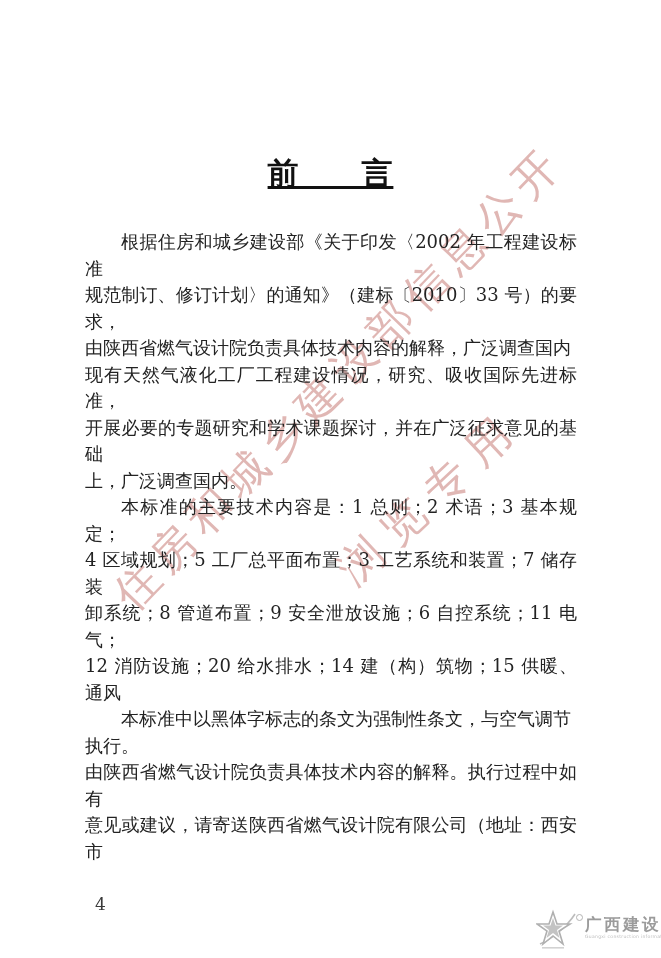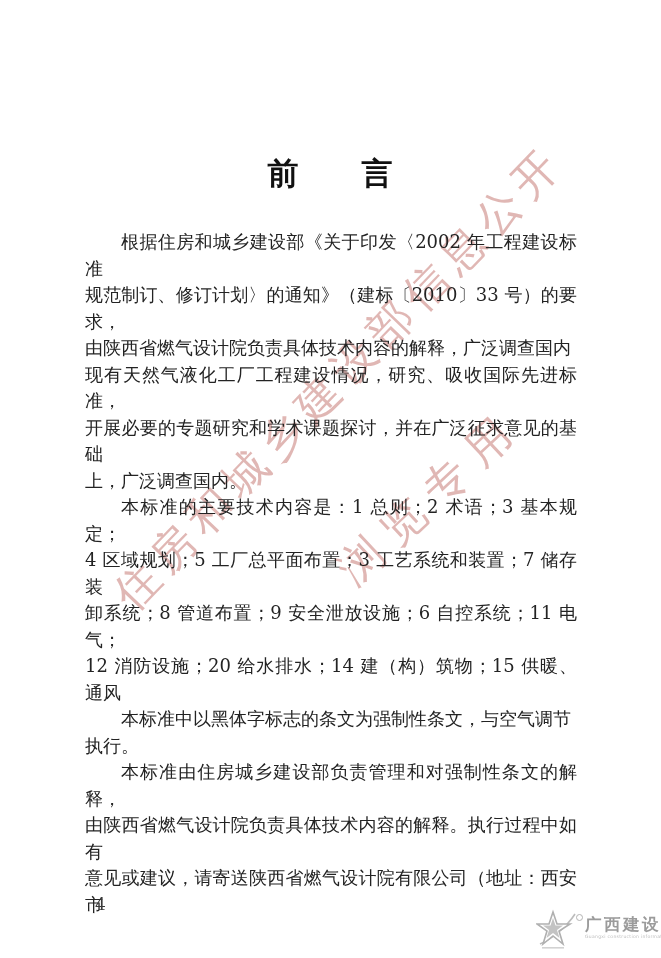--- a/index.html
+++ b/index.html
@@ -13,21 +13,21 @@
   .watermark {
     position:absolute; z-index:1; white-space:nowrap; pointer-events:none;
     color:#c87d78; opacity:0.55; font-size:44px; font-weight:400;
   }
   .wm-1 { left:339px; top:378px; transform:translate(-50%,-50%) rotate(-46deg); letter-spacing:8px; }
   .wm-2 { left:430px; top:497px; transform:translate(-50%,-50%) rotate(-43deg); letter-spacing:14px; }
   
   .doc-title {
     position:absolute; z-index:2; left:0; right:0; top:153px;
     text-align:center; font-size:31px; font-weight:bold; color:#111;
-    word-spacing:50px; letter-spacing:1px;
+    word-spacing:50px; letter-spacing:1px;text-decoration:underline;
   }
   
   .content {
     position:absolute; z-index:2; left:85px; top:229px; width:492px;
     font-size:18px; line-height:26.5px; text-align:justify;
   }
   .line { min-height:26.5px; }
   .line.indent { text-indent:36px; }
   
   .page-number {
@@ -80,21 +80,20 @@
       <div class="line">卸系统；8 管道布置；9 安全泄放设施；6 自控系统；11 电气；</div>
       <div class="line">12 消防设施；20 给水排水；14 建（构）筑物；15 供暖、通风</div>
     </div>
 
     <div>
       <div class="line indent">本标准中以黑体字标志的条文为强制性条文，与空气调节</div>
       <div class="line">执行。</div>
     </div>
 
     <div>
-      <div class="line indent">本标准由住房城乡建设部负责管理和对强制性条文的解释，</div>
       <div class="line">由陕西省燃气设计院负责具体技术内容的解释。执行过程中如有</div>
       <div class="line">意见或建议，请寄送陕西省燃气设计院有限公司（地址：西安市</div>
 
     </div>
 
   </div>
 
   <div class="page-number">4</div>
 
   <div class="site-logo">

